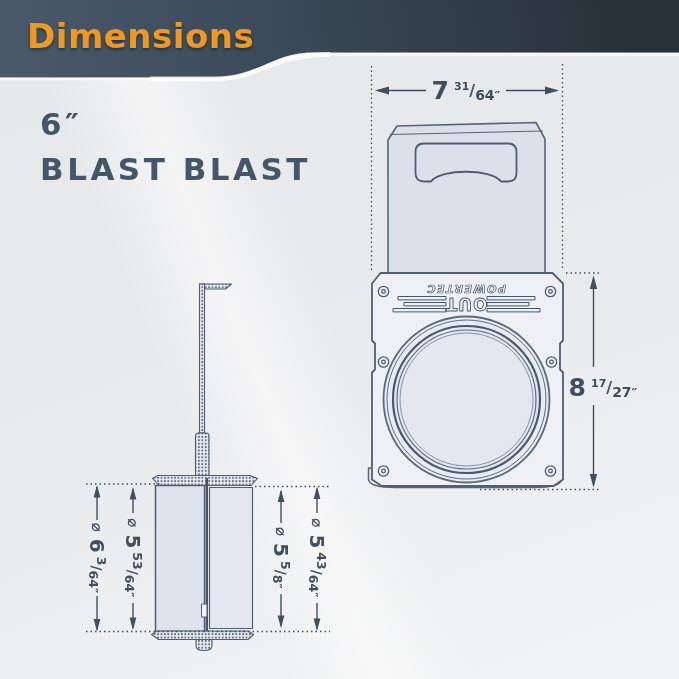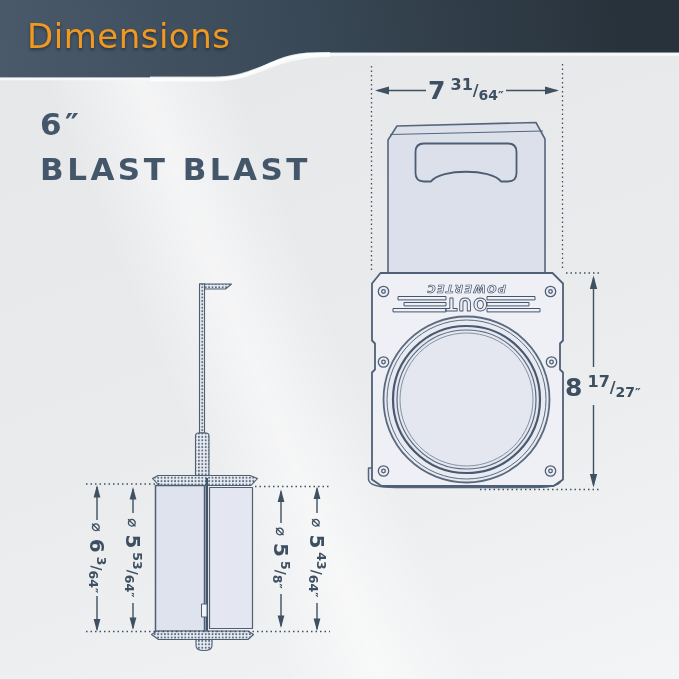--- a/index.html
+++ b/index.html
@@ -8,32 +8,32 @@
     font-family:"DejaVu Sans",sans-serif;
     background:
       linear-gradient(248deg, rgba(255,255,255,0) 50%, rgba(255,255,255,0.55) 60%, rgba(255,255,255,0) 70%),
       linear-gradient(160deg,#e6e7e9 0%,#eaebed 55%,#f3f4f5 100%);
   }
   .stage{position:absolute;inset:0;}
   svg.draw{position:absolute;left:0;top:0;z-index:1;}
 
   .banner-title{
     position:absolute;left:27px;top:16px;z-index:3;
-    font-size:34px;font-weight:normal;letter-spacing:.5px;
+    font-size:34px;font-weight:bold;letter-spacing:.5px;
     color:#F0981F;text-shadow:0 2px 3px rgba(15,22,30,.5);
   }
   .heading{
     position:absolute;left:40px;top:102px;z-index:3;
     color:#43566A;font-weight:bold;font-size:31px;line-height:45px;letter-spacing:3.5px;
   }
   .dim{position:absolute;z-index:3;color:#3D4F60;font-weight:bold;white-space:nowrap;}
   .hdim{transform:translate(-50%,-50%);}
   .vdim{transform:translate(-50%,-50%) rotate(90deg);}
   .dim .w{font-size:25px;}
-  .dim .n{font-size:16px;vertical-align:9px;margin-left:5px;}
+  .dim .n{font-size:11px;vertical-align:9px;margin-left:5px;}
   .dim .s{font-size:16px;vertical-align:3px;}
   .dim .d{font-size:14px;vertical-align:-1px;}
   .dim .u{font-size:13px;vertical-align:-1px;}
   .vdim .dia{font-size:15px;margin-right:7px;vertical-align:2px;}
   .vdim .w{font-size:20px;}
   .vdim .n{font-size:12.5px;vertical-align:7px;margin-left:4px;}
   .vdim .s{font-size:14px;vertical-align:2px;}
   .vdim .d{font-size:12.5px;vertical-align:-1px;}
   .vdim .u{font-size:12px;vertical-align:-1px;}
   #dim-width{left:466px;top:90px;}

